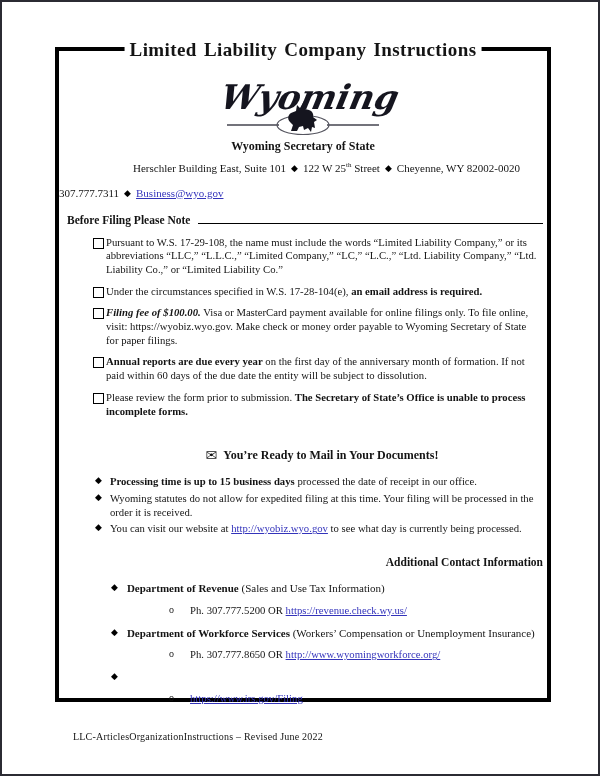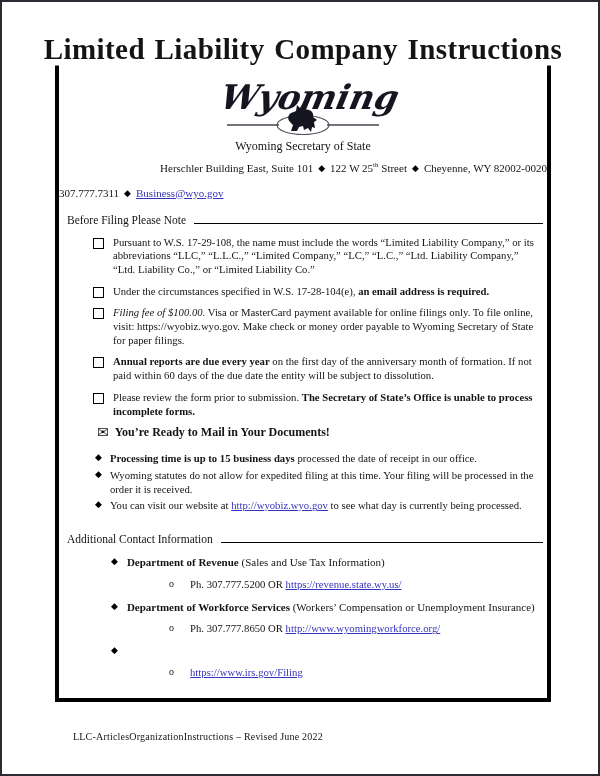--- a/index.html
+++ b/index.html
@@ -9,54 +9,54 @@
     font-family:"Liberation Serif","DejaVu Serif",serif; color:#141414;
     overflow:hidden;
   }
   .frame {
     position:absolute; left:53px; top:45px; width:496px; height:655px;
     border:4px solid #000; box-sizing:border-box;
   }
   .doc-title {
     position:absolute; top:0; left:50%; transform:translate(-50%,-56%);
     background:#fff; padding:0 5px; white-space:nowrap;
-    font-size:29px; font-weight:bold; letter-spacing:0.4px; word-spacing:2px;
+    font-size:19px; font-weight:bold; letter-spacing:0.4px; word-spacing:2px;
   }
   .logo-wrap { text-align:center; margin-top:22px; height:64px; }
-  .org-line { text-align:center; font-size:12px; margin-top:2px; }
-  .addr-line { text-align:right; font-size:11px; margin-top:7px;margin-left:47px; }
+  .org-line { text-align:center; font-size:12px; margin-top:2px;font-weight:bold; }
+  .addr-line { text-align:center; font-size:11px; margin-top:7px;margin-left:47px; }
   .phone-line { text-align:left; font-size:11px; margin-top:13px; }
   .diamond { font-size:9px; padding:0 5px; position:relative; top:-1px; color:#000; }
   sup.ord { font-size:7px; }
   a.doclink { color:#3333bb; text-decoration:underline; cursor:pointer; }
 
   .section-head { display:flex; align-items:flex-end; margin:15px 4px 0 8px;
-    font-size:11.5px; font-weight:normal; }
+    font-size:11.5px; font-weight:bold; }
   .section-head .rule { flex:1; border-bottom:1.3px solid #000; margin:0 0 2px 8px; }
 
   .check-list { margin:10px 10px 0 34px; }
-  .check-item { display:flex; gap:9px; margin-top:8px; font-size:10.7px; line-height:1.28; }
+  .check-item { display:flex; gap:2px; margin-top:8px; font-size:10.7px; line-height:1.28; }
   .checkbox { flex:none; width:9px; height:9px; border:1.6px solid #000; margin-top:2px; }
 
-  .ready-line { margin-top:5px; font-size:12px; font-weight:bold;padding-left:38px; }
+  .ready-line { text-align:center; margin-top:28px; font-size:12px; font-weight:bold;padding-left:38px; }
   .mail-icon { font-family:"DejaVu Sans",sans-serif; font-size:14px; font-weight:normal;
     position:relative; top:1px; margin-right:6px; }
 
   .notes-list { margin:12px 8px 0 36px; }
   .note-item { display:flex; gap:8px; margin-top:3px; font-size:10.7px; line-height:1.28; }
   .note-item .diamond { flex:none; padding:0; margin-top:1px; }
 
   .contact-block { margin-left:52px; margin-right:10px; }
   .contact-item { display:flex; gap:9px; margin-top:11px; font-size:11px; line-height:1.25; }
   .contact-item .diamond { flex:none; padding:0; margin-top:1px; }
   .contact-sub { display:flex; gap:16px; margin:8px 0 0 58px; font-size:10.7px; }
   .sub-bullet { font-size:10px; }
 
   .b { font-weight:bold; }
-  .bi { font-weight:normal; font-style:italic; }
+  .bi { font-weight:bold; font-style:italic; }
 
   .footer-line { position:absolute; left:71px; bottom:32px; font-size:10px; letter-spacing:0.2px; }
 </style>
 </head>
 <body>
 
 <div class="page">
   <div class="frame">
 
     <div class="doc-title">Limited Liability Company Instructions</div>
@@ -123,33 +123,33 @@
       <div class="note-item">
         <span class="diamond">◆</span>
         <div><span>Wyoming statutes do not allow for expedited filing at this time. Your filing will be processed in the order it is received.</span></div>
       </div>
       <div class="note-item">
         <span class="diamond">◆</span>
         <div><span>You can visit our website at </span><a class="doclink">http://wyobiz.wyo.gov</a><span> to see what day is currently being processed.</span></div>
       </div>
     </div>
 
-    <div class="section-head" style="margin-top:20px;">
+    <div class="section-head" style="margin-top:20px;flex-direction:column;">
       <span>Additional Contact Information</span>
       <span class="rule"></span>
     </div>
 
     <div class="contact-block">
       <div class="contact-item">
         <span class="diamond">◆</span>
         <div><span class="b">Department of Revenue</span><span> (Sales and Use Tax Information)</span></div>
       </div>
       <div class="contact-sub">
         <span class="sub-bullet">o</span>
-        <span><span>Ph. 307.777.5200 OR </span><a class="doclink">https://revenue.state.wy.us/</a></span>
+        <span><span>Ph. 307.777.5200 OR </span><a class="doclink">https://revenue.check.wy.us/</a></span>
       </div>
 
       <div class="contact-item">
         <span class="diamond">◆</span>
         <div><span class="b">Department of Workforce Services</span><span> (Workers’ Compensation or Unemployment Insurance)</span></div>
       </div>
       <div class="contact-sub">
         <span class="sub-bullet">o</span>
         <span><span>Ph. 307.777.8650 OR </span><a class="doclink">http://www.wyomingworkforce.org/</a></span>
       </div>

